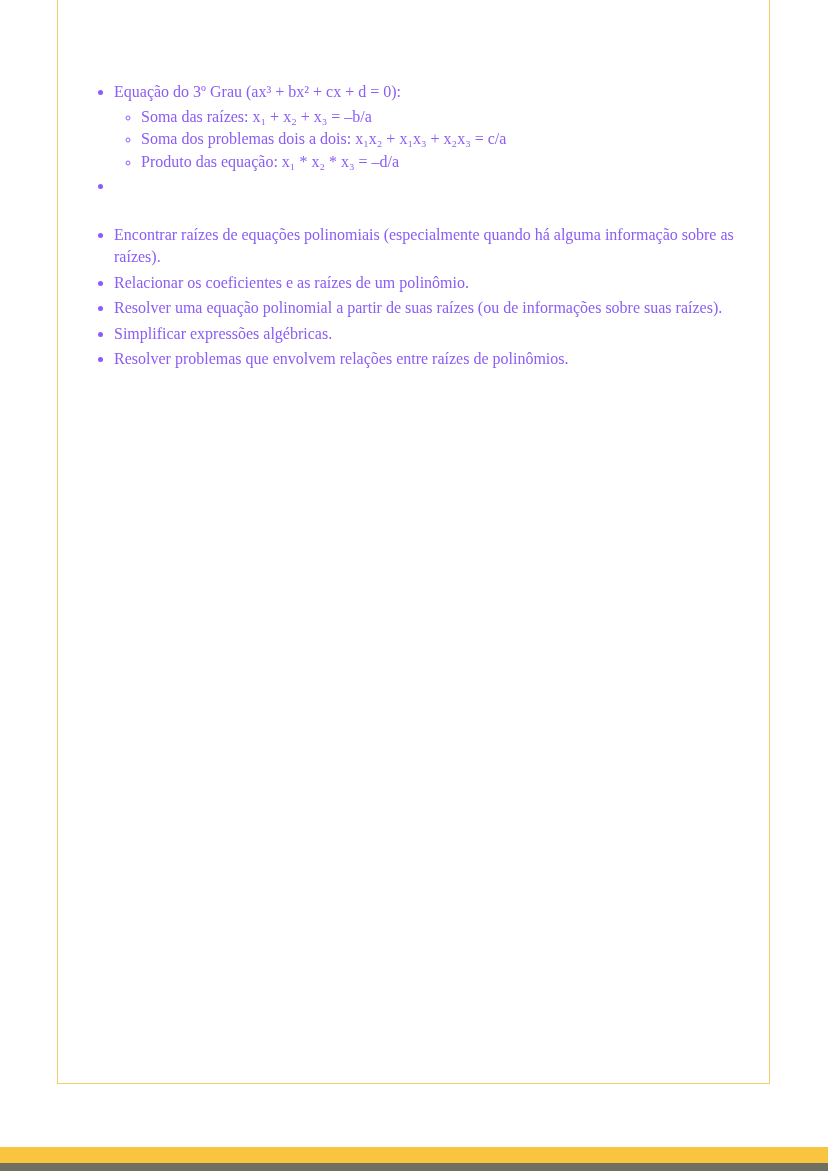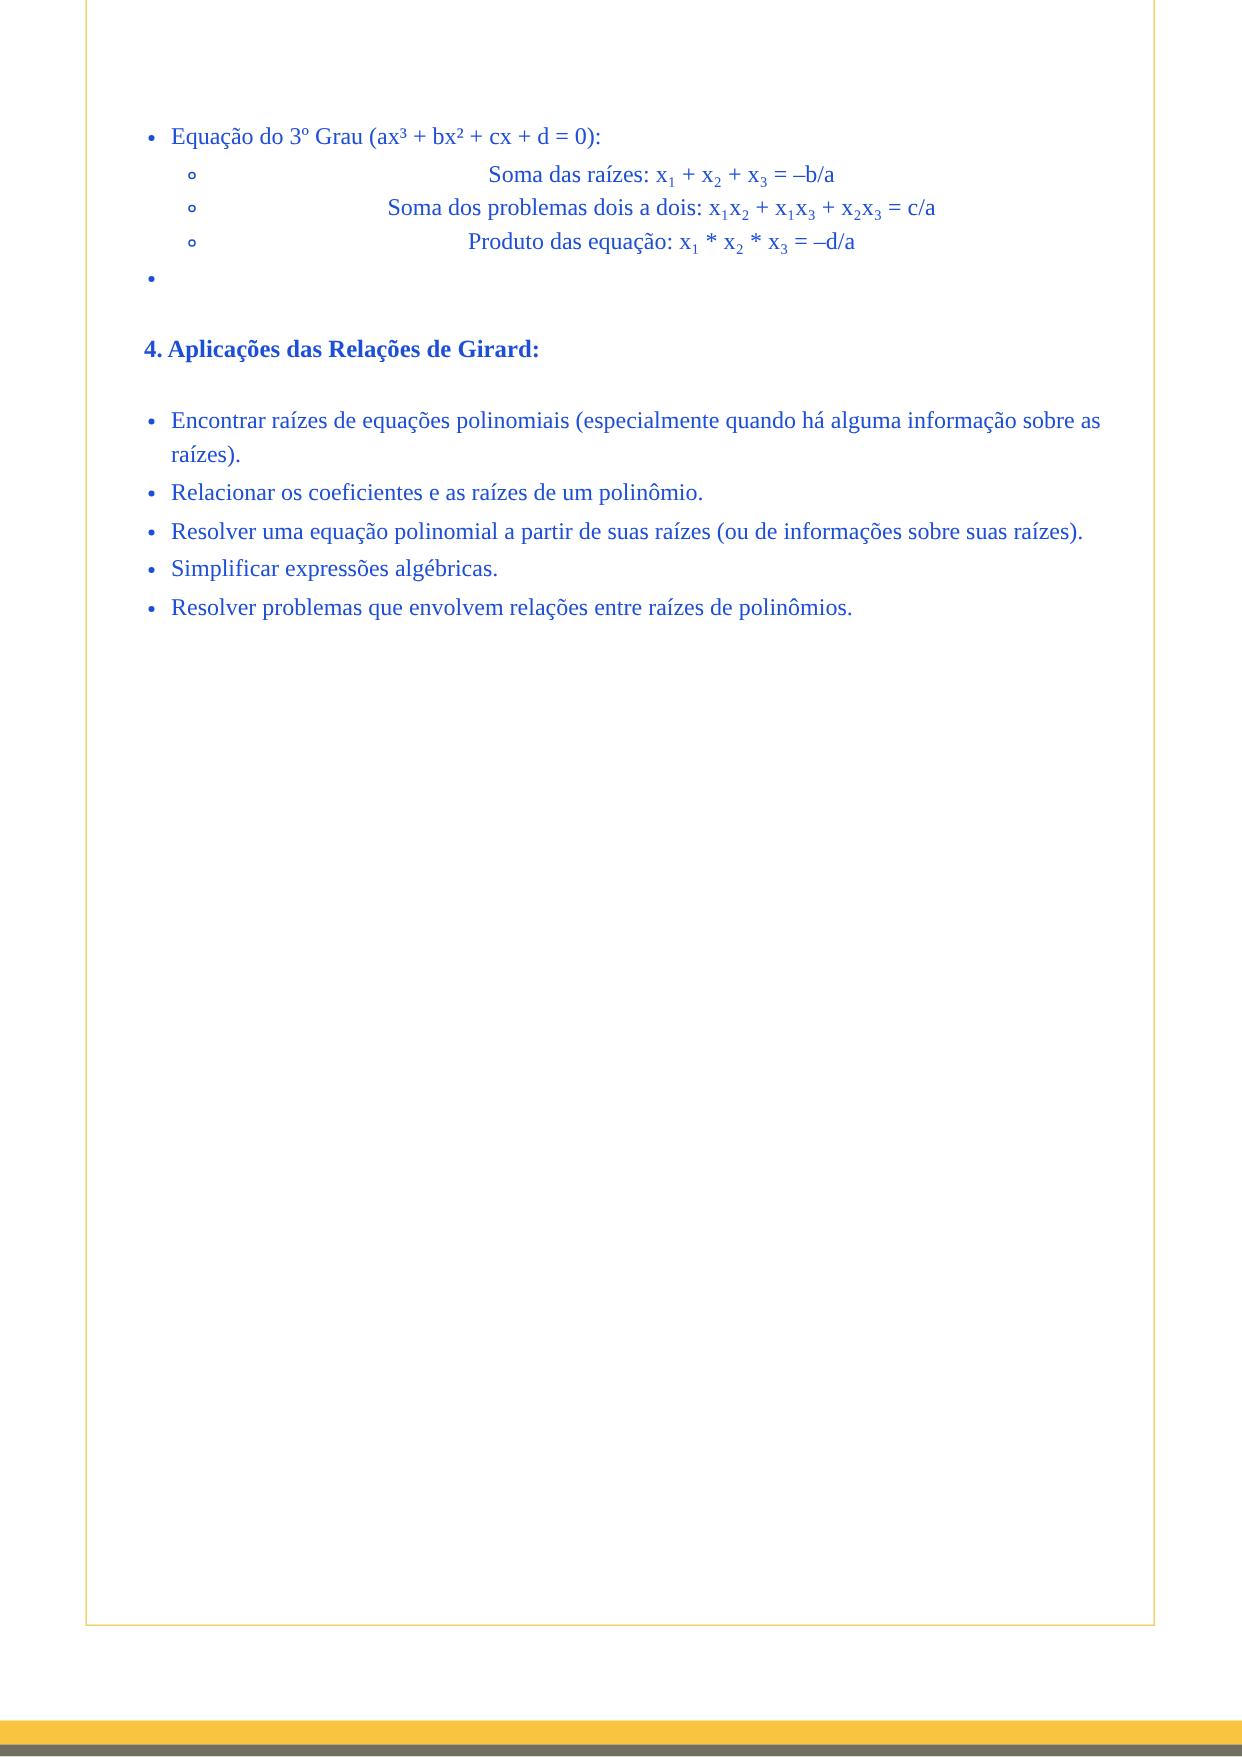--- a/index.html
+++ b/index.html
@@ -12,33 +12,32 @@
   }
   .card {
     position: absolute;
     left: 57px; top: -2px;
     width: 713px; height: 1086px;
     background: #ffffff;
     border: 1px solid #f2cf66;
   }
   .content {
     padding: 82px 28px 0 38px;
-    color: #1d4ed8;
+    color: #8b5cf6;
     font-size: 16px;
     line-height: 22.5px;
   }
   ul.lvl1 {
     list-style: disc;
     padding-left: 18px;
   }
   ul.lvl2 {
     list-style: circle;
     padding-left: 27px;
     margin: 2px 0;
-    text-align: center;
   }
   ul.lvl2 li::marker { font-size: 13px; }
   .heading {
     margin-top: 24px;
     font-weight: 700;
     font-size: 16.5px;
   }
   ul.apps { margin-top: 26px; }
   ul.apps li { margin-bottom: 3px; }
   .footer {
@@ -67,21 +66,20 @@
           </li>
           <li>
             <span>Produto das equação: x₁ * x₂ * x₃ = –d/a</span>
           </li>
         </ul>
       </li>
       <li>
       </li>
     </ul>
 
-    <p class="heading">4. Aplicações das Relações de Girard:</p>
 
     <ul class="lvl1 apps">
       <li>
         <span>Encontrar raízes de equações polinomiais (especialmente quando há alguma informação sobre as raízes).</span>
       </li>
       <li>
         <span>Relacionar os coeficientes e as raízes de um polinômio.</span>
       </li>
       <li>
         <span>Resolver uma equação polinomial a partir de suas raízes (ou de informações sobre suas raízes).</span>

